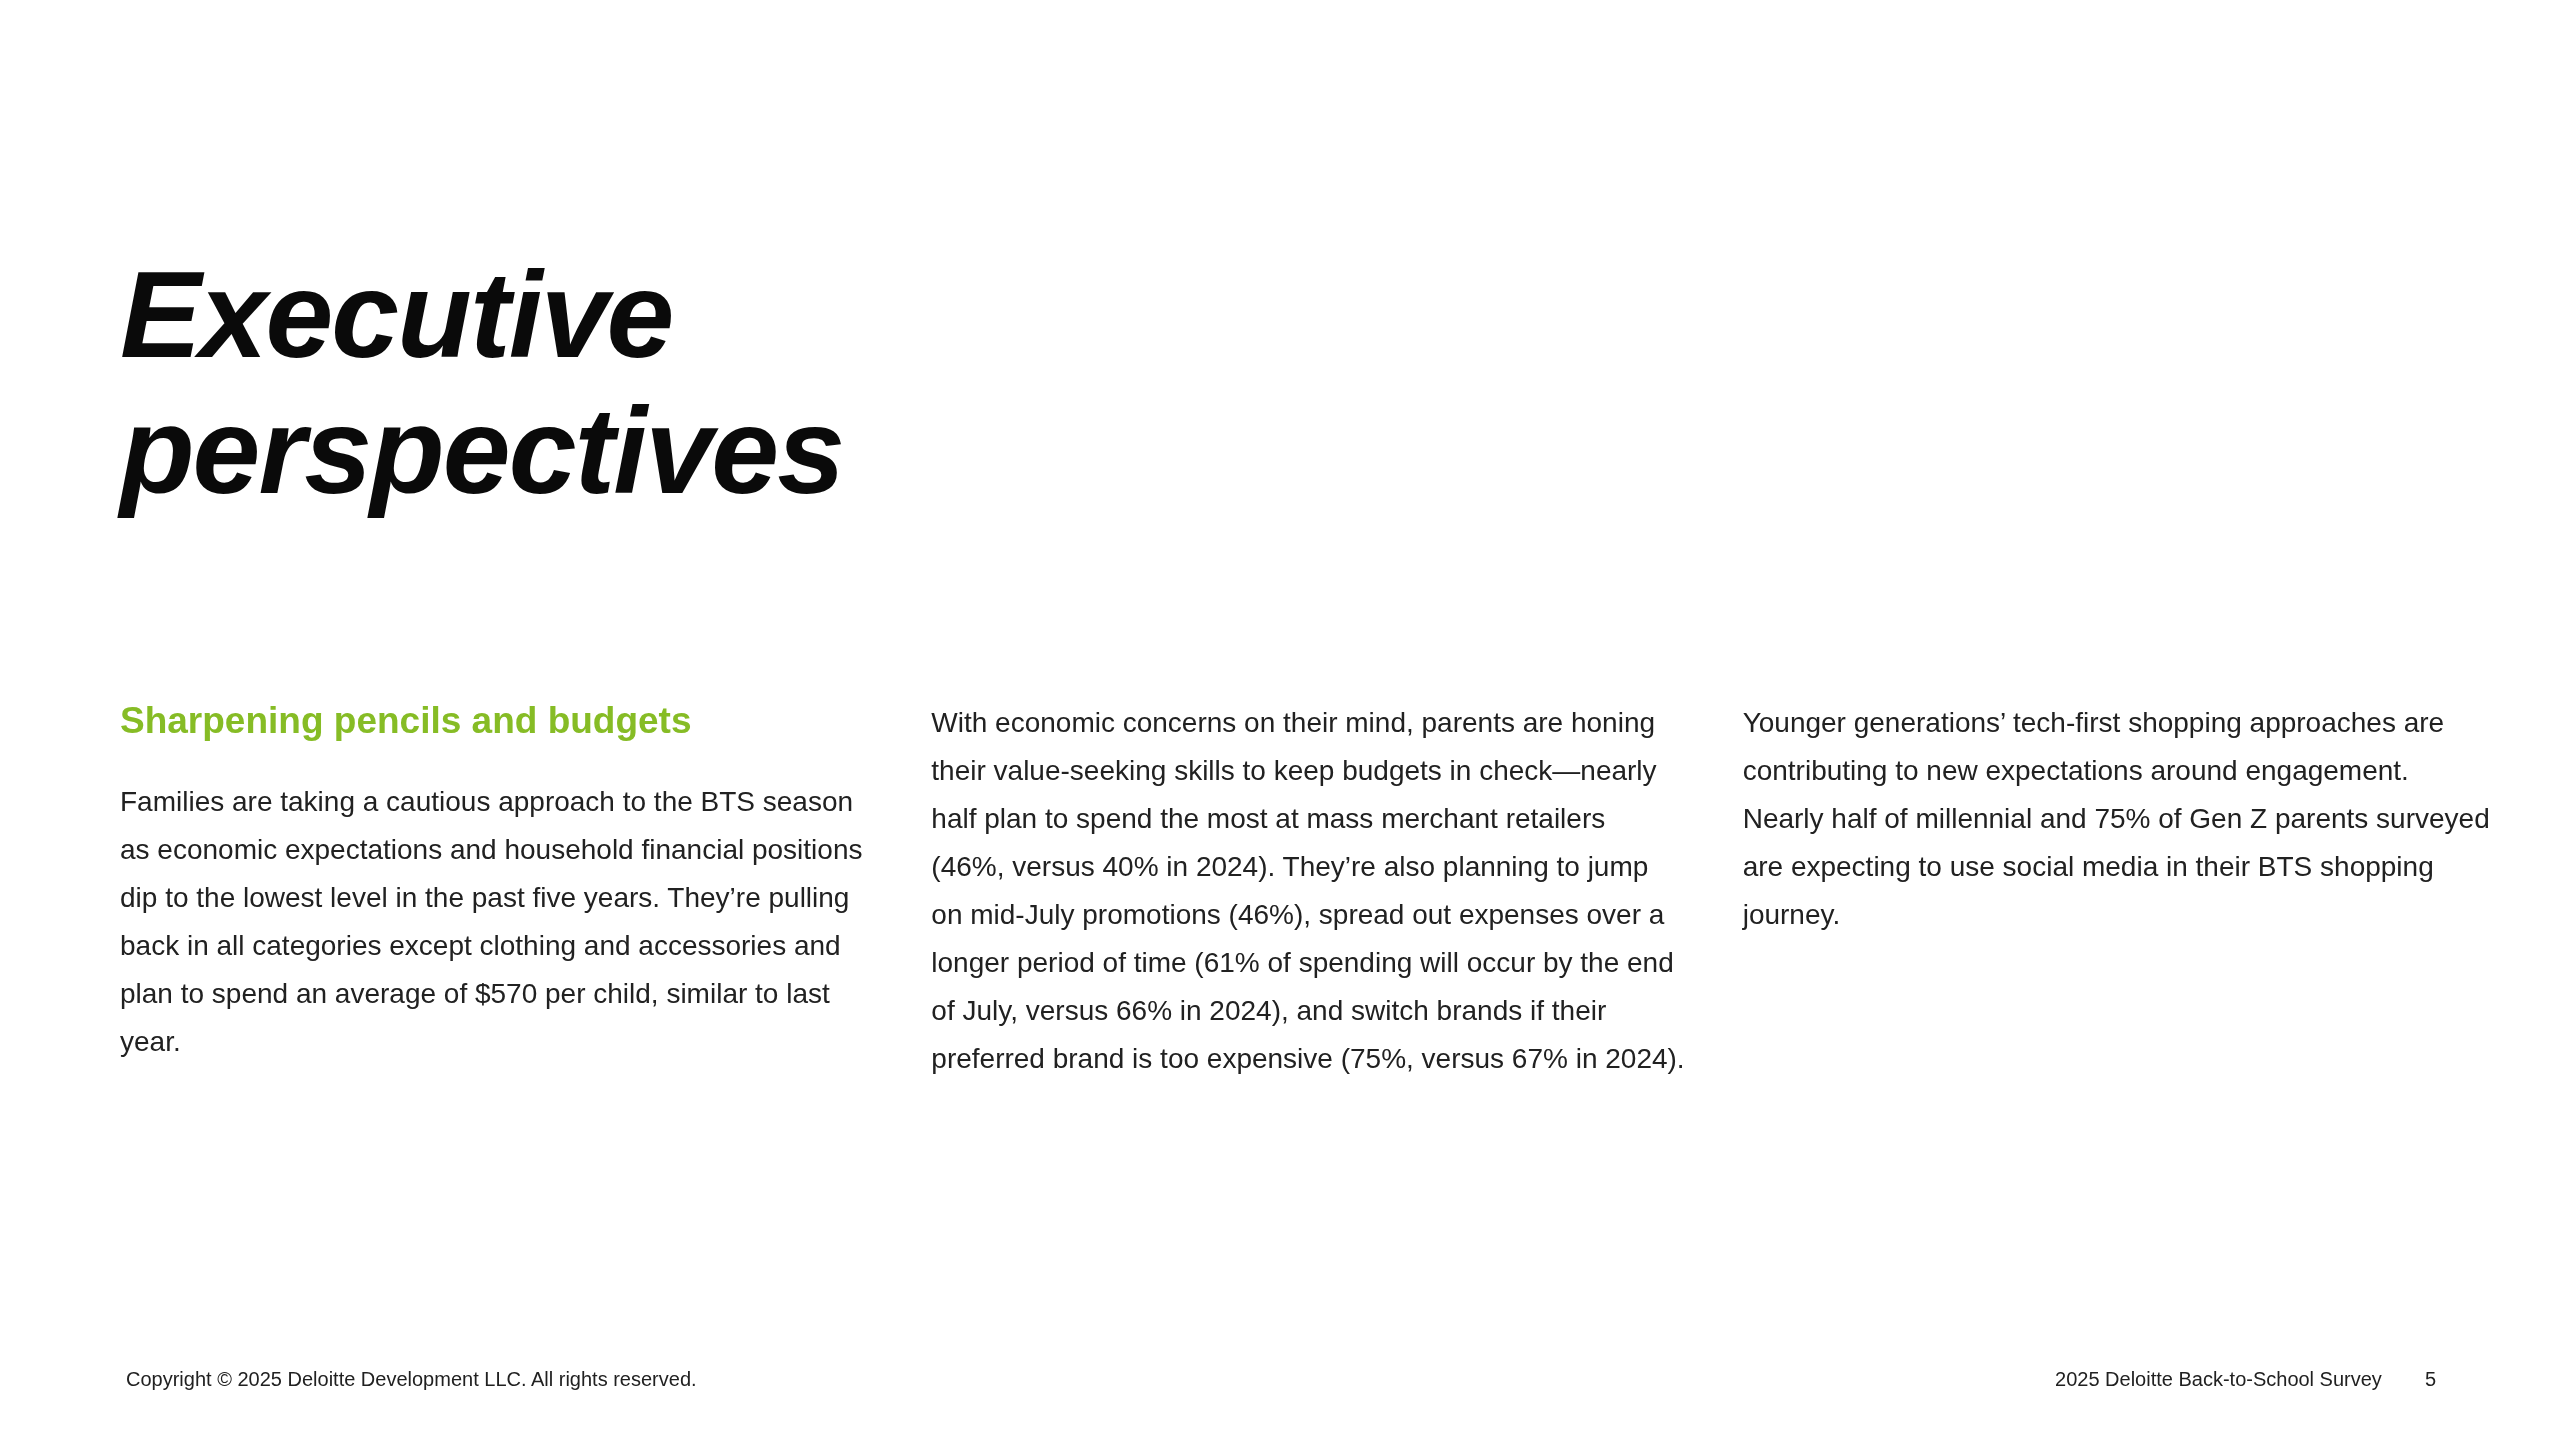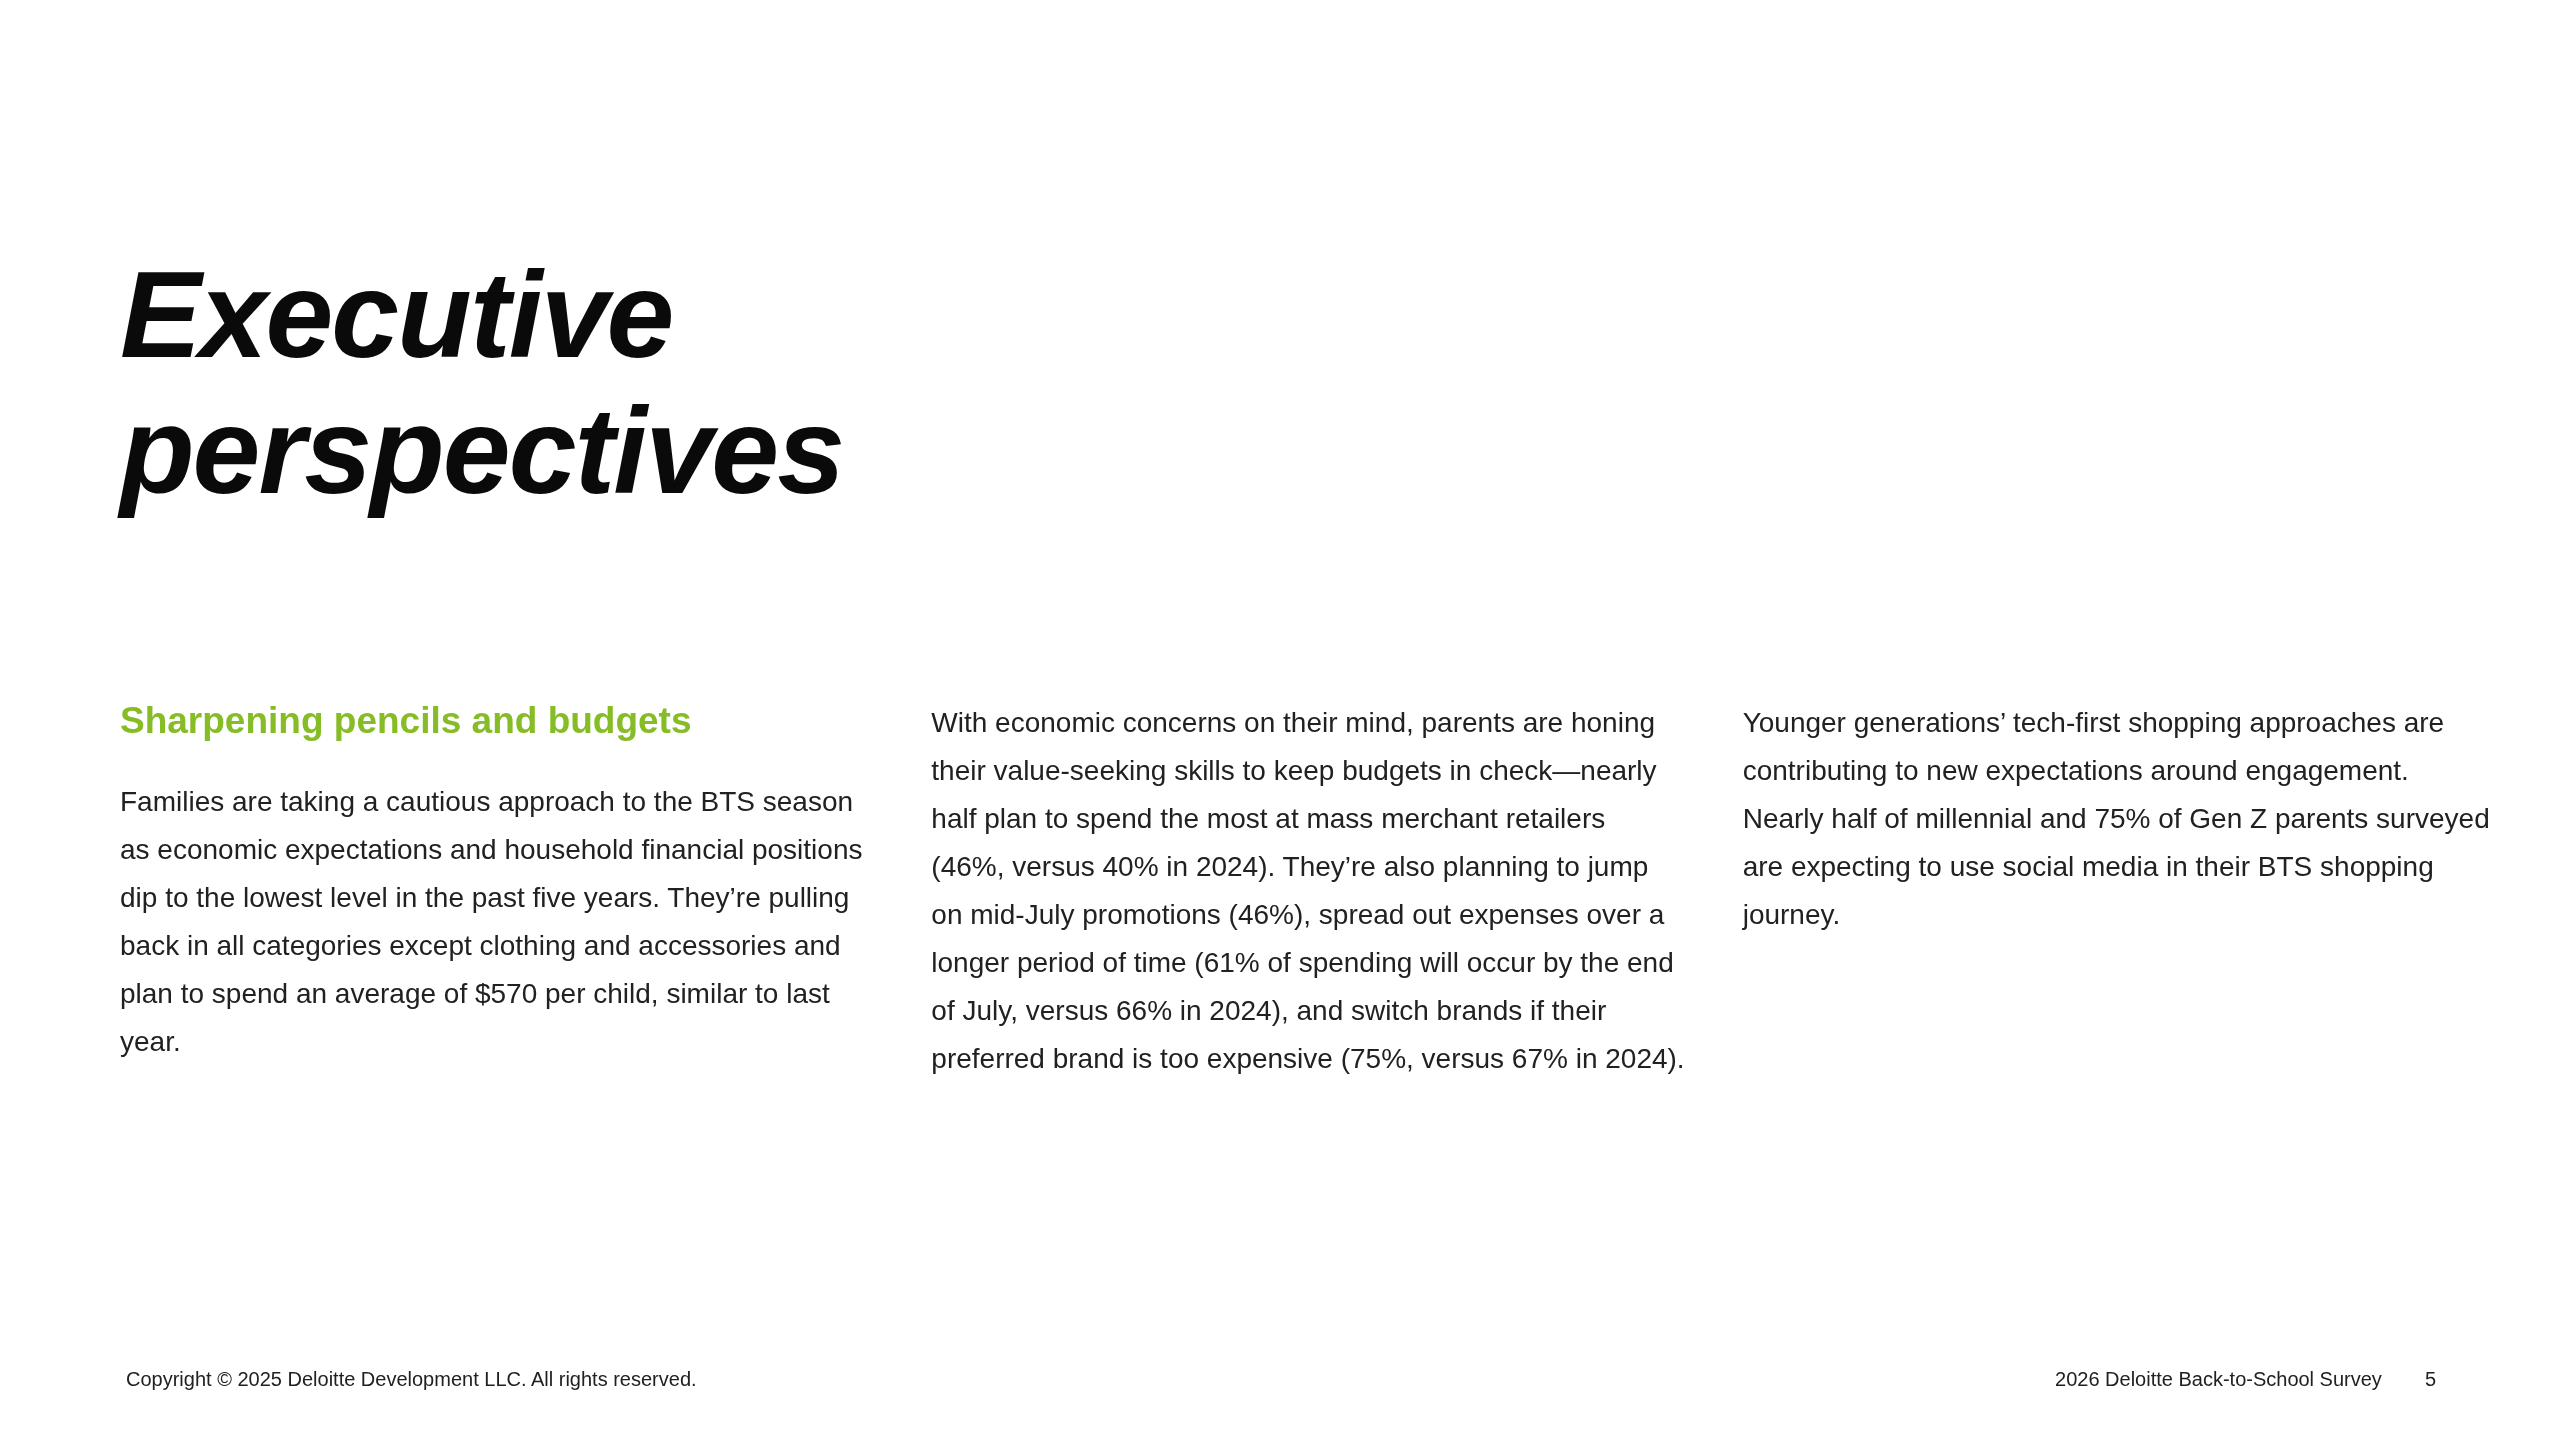--- a/index.html
+++ b/index.html
@@ -98,19 +98,19 @@
 
     <article class="col">
       <p>Younger generations’ tech-first shopping approaches are contributing to new expectations around engagement. Nearly half of millennial and 75% of Gen Z parents surveyed are expecting to use social media in their BTS shopping journey.</p>
     </article>
 
   </section>
 
   <footer class="footer">
     <div class="footer-left">Copyright © 2025 Deloitte Development LLC. All rights reserved.</div>
     <div class="footer-right">
-      <span>2026 Deloitte Back-to-School Survey</span>
+      <span>2025 Deloitte Back-to-School Survey</span>
       <span>5</span>
     </div>
   </footer>
 
 </main>
 
 
 </body></html>

